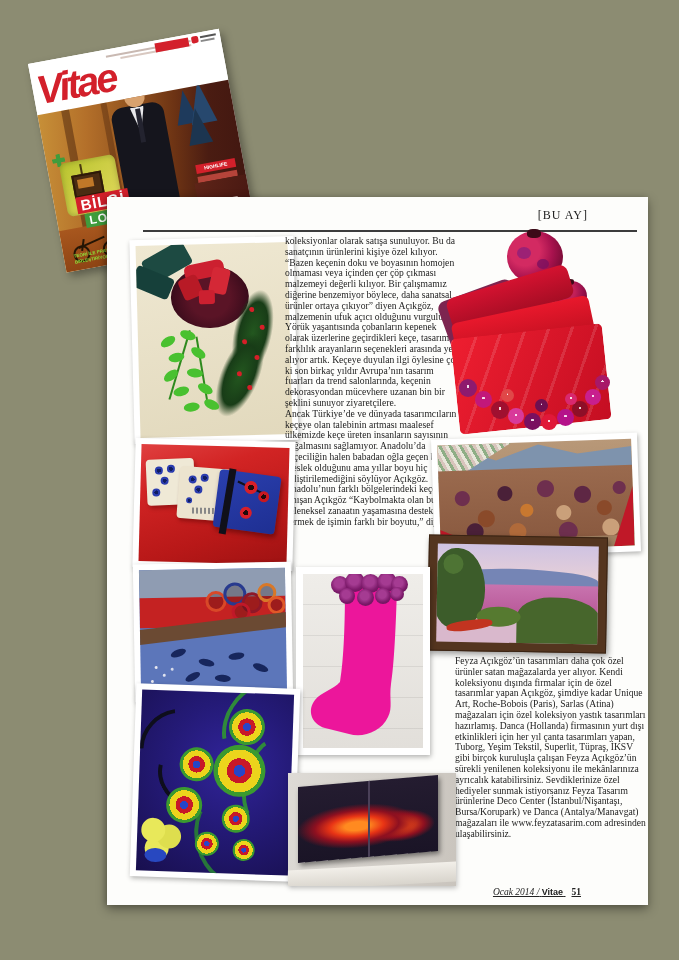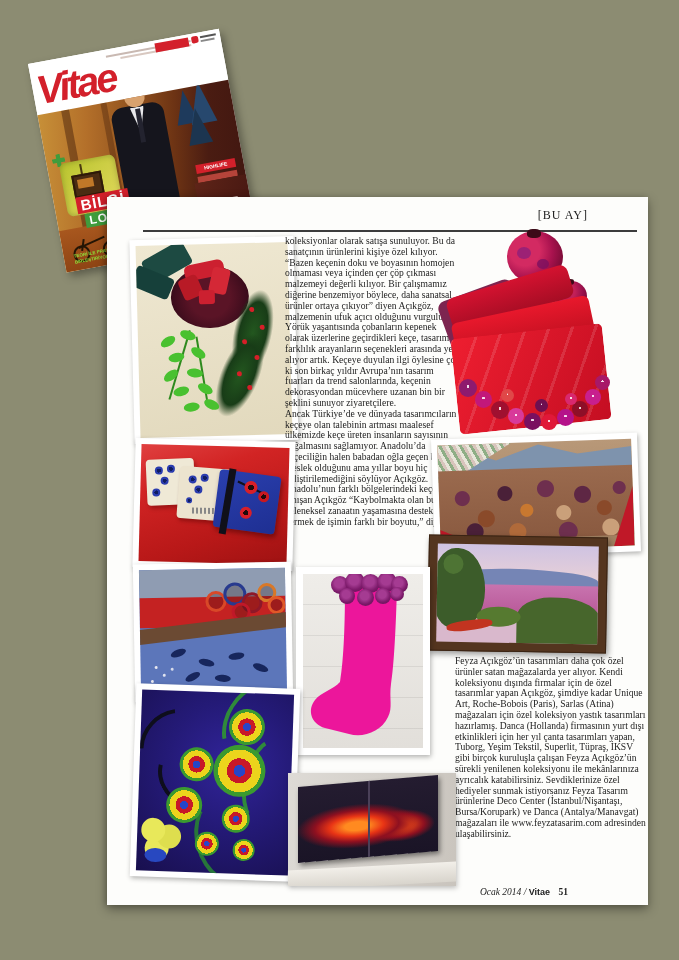--- a/index.html
+++ b/index.html
@@ -16,21 +16,21 @@
   .section-tag{
     position:absolute;top:11px;right:60px;
     font-size:12px;letter-spacing:1px;color:#222;font-family:"Liberation Serif",serif;
   }
   .rule{position:absolute;left:36px;right:11px;top:33px;height:2px;background:#3c3c3c;}
   .col{position:absolute;color:#222;font-size:9.6px;line-height:10.8px;text-align:left;}
   .col p{margin:0;}
   .col1{left:178px;top:39px;width:176px;}
   .col2{left:348px;top:459px;width:194px;}
   .pfooter{
-    position:absolute;right:80px;bottom:8px;font-size:9.5px;color:#222;
+    position:absolute;right:67px;bottom:8px;font-size:9.5px;color:#222;text-decoration:underline;
   }
   .pfooter .issue{font-style:italic;}
   .pfooter .brand{font-weight:bold;font-family:"Liberation Sans",sans-serif;font-size:9px;}
   .pfooter .pno{font-weight:bold;margin-left:6px;}
   
   .photo{position:absolute;background:#fff;box-shadow:1px 2px 5px rgba(0,0,0,.3);}
   .photo .inner{position:relative;overflow:hidden;width:100%;height:100%;}
   .abs{position:absolute;}
   
   .ph-wreath{left:25px;top:41px;width:152px;height:192px;padding:6px;transform:rotate(-1.5deg);}

